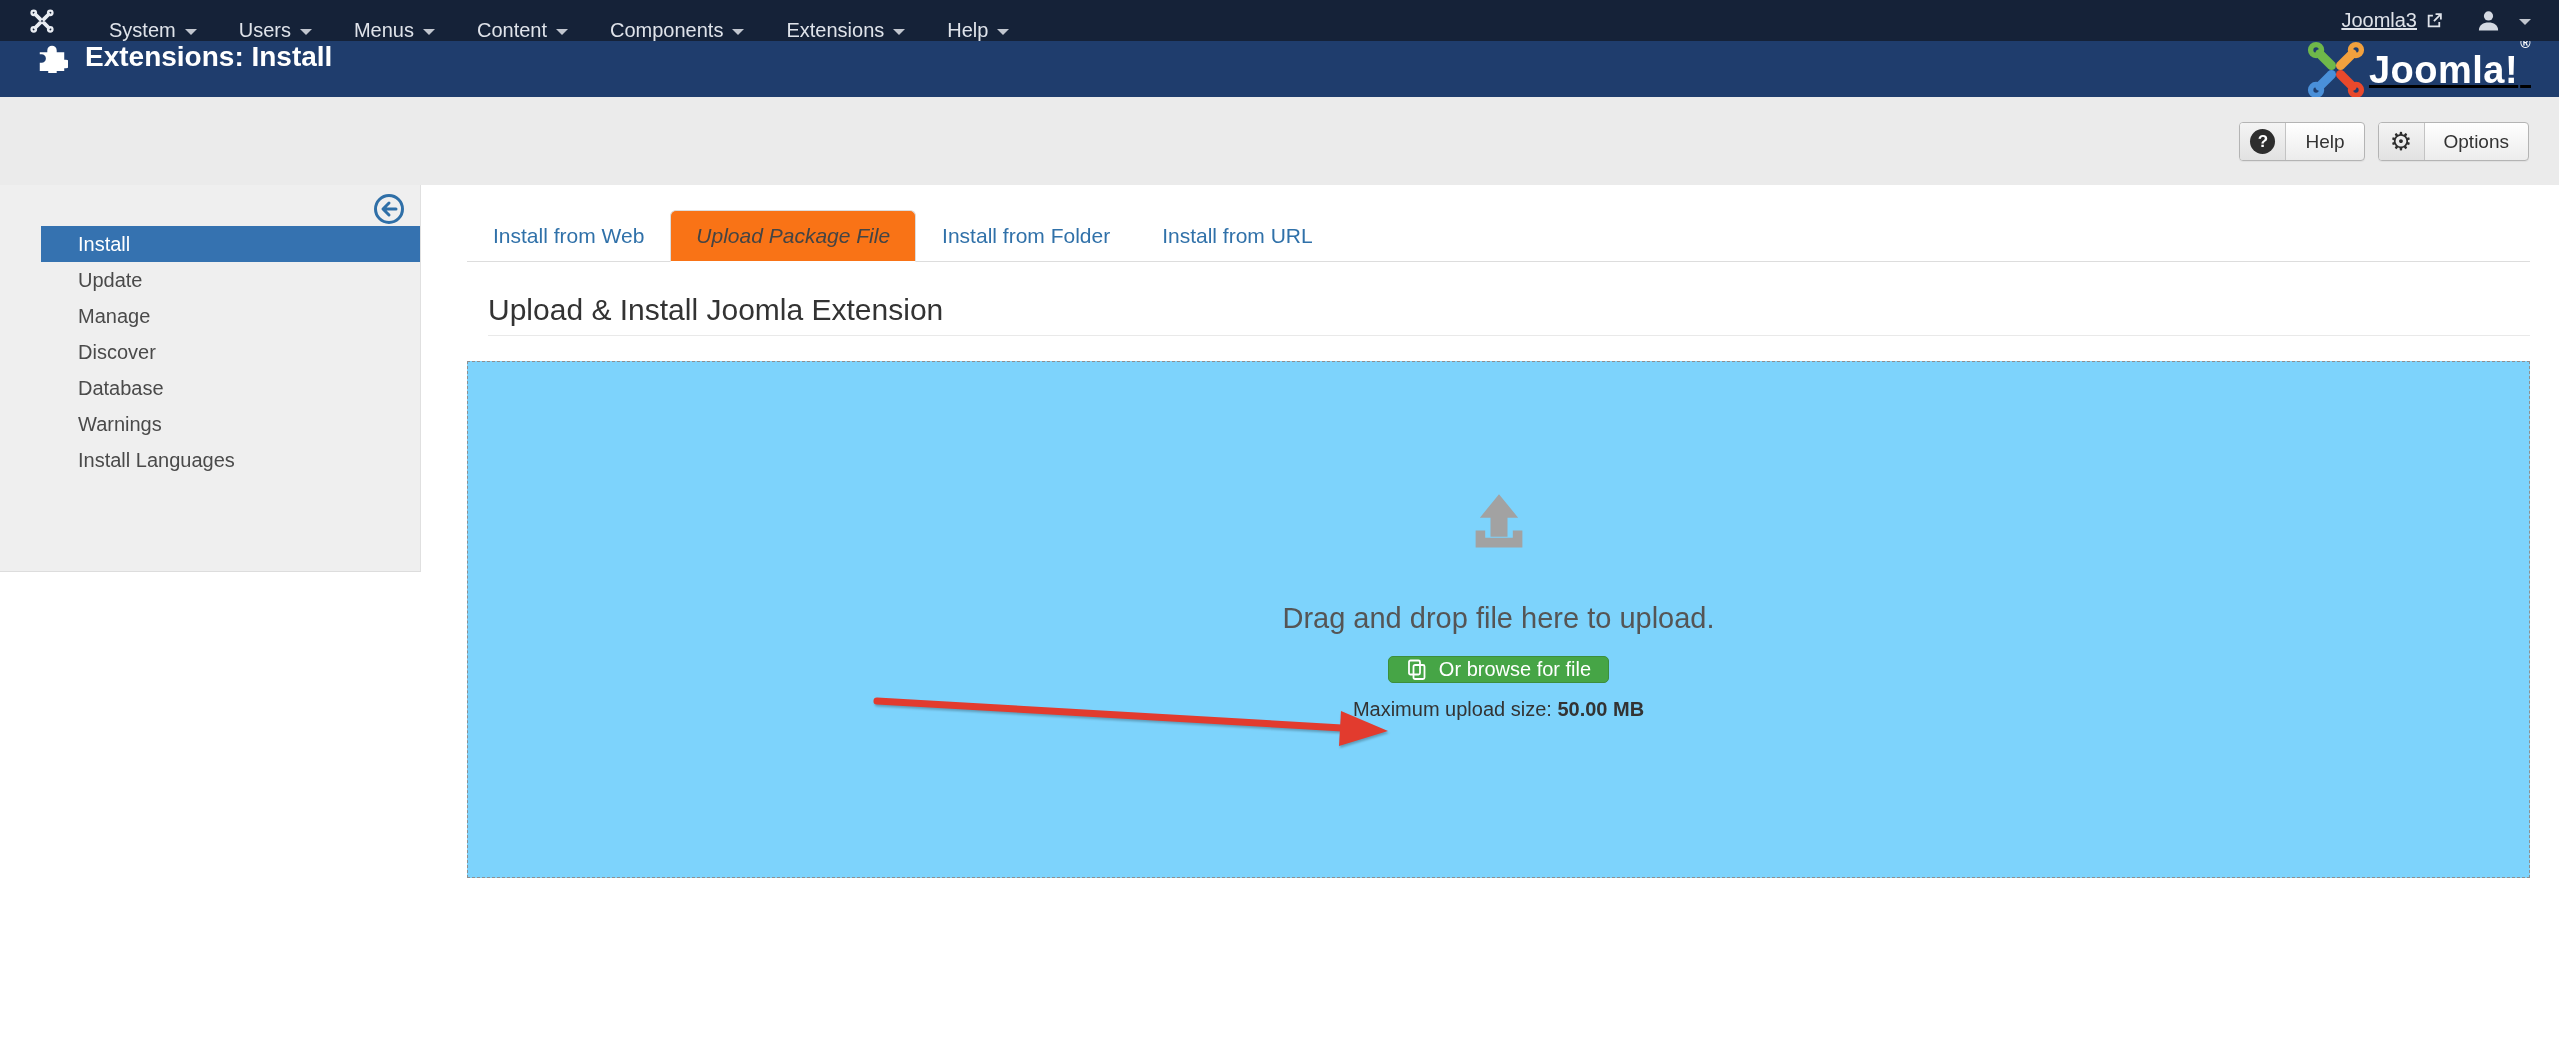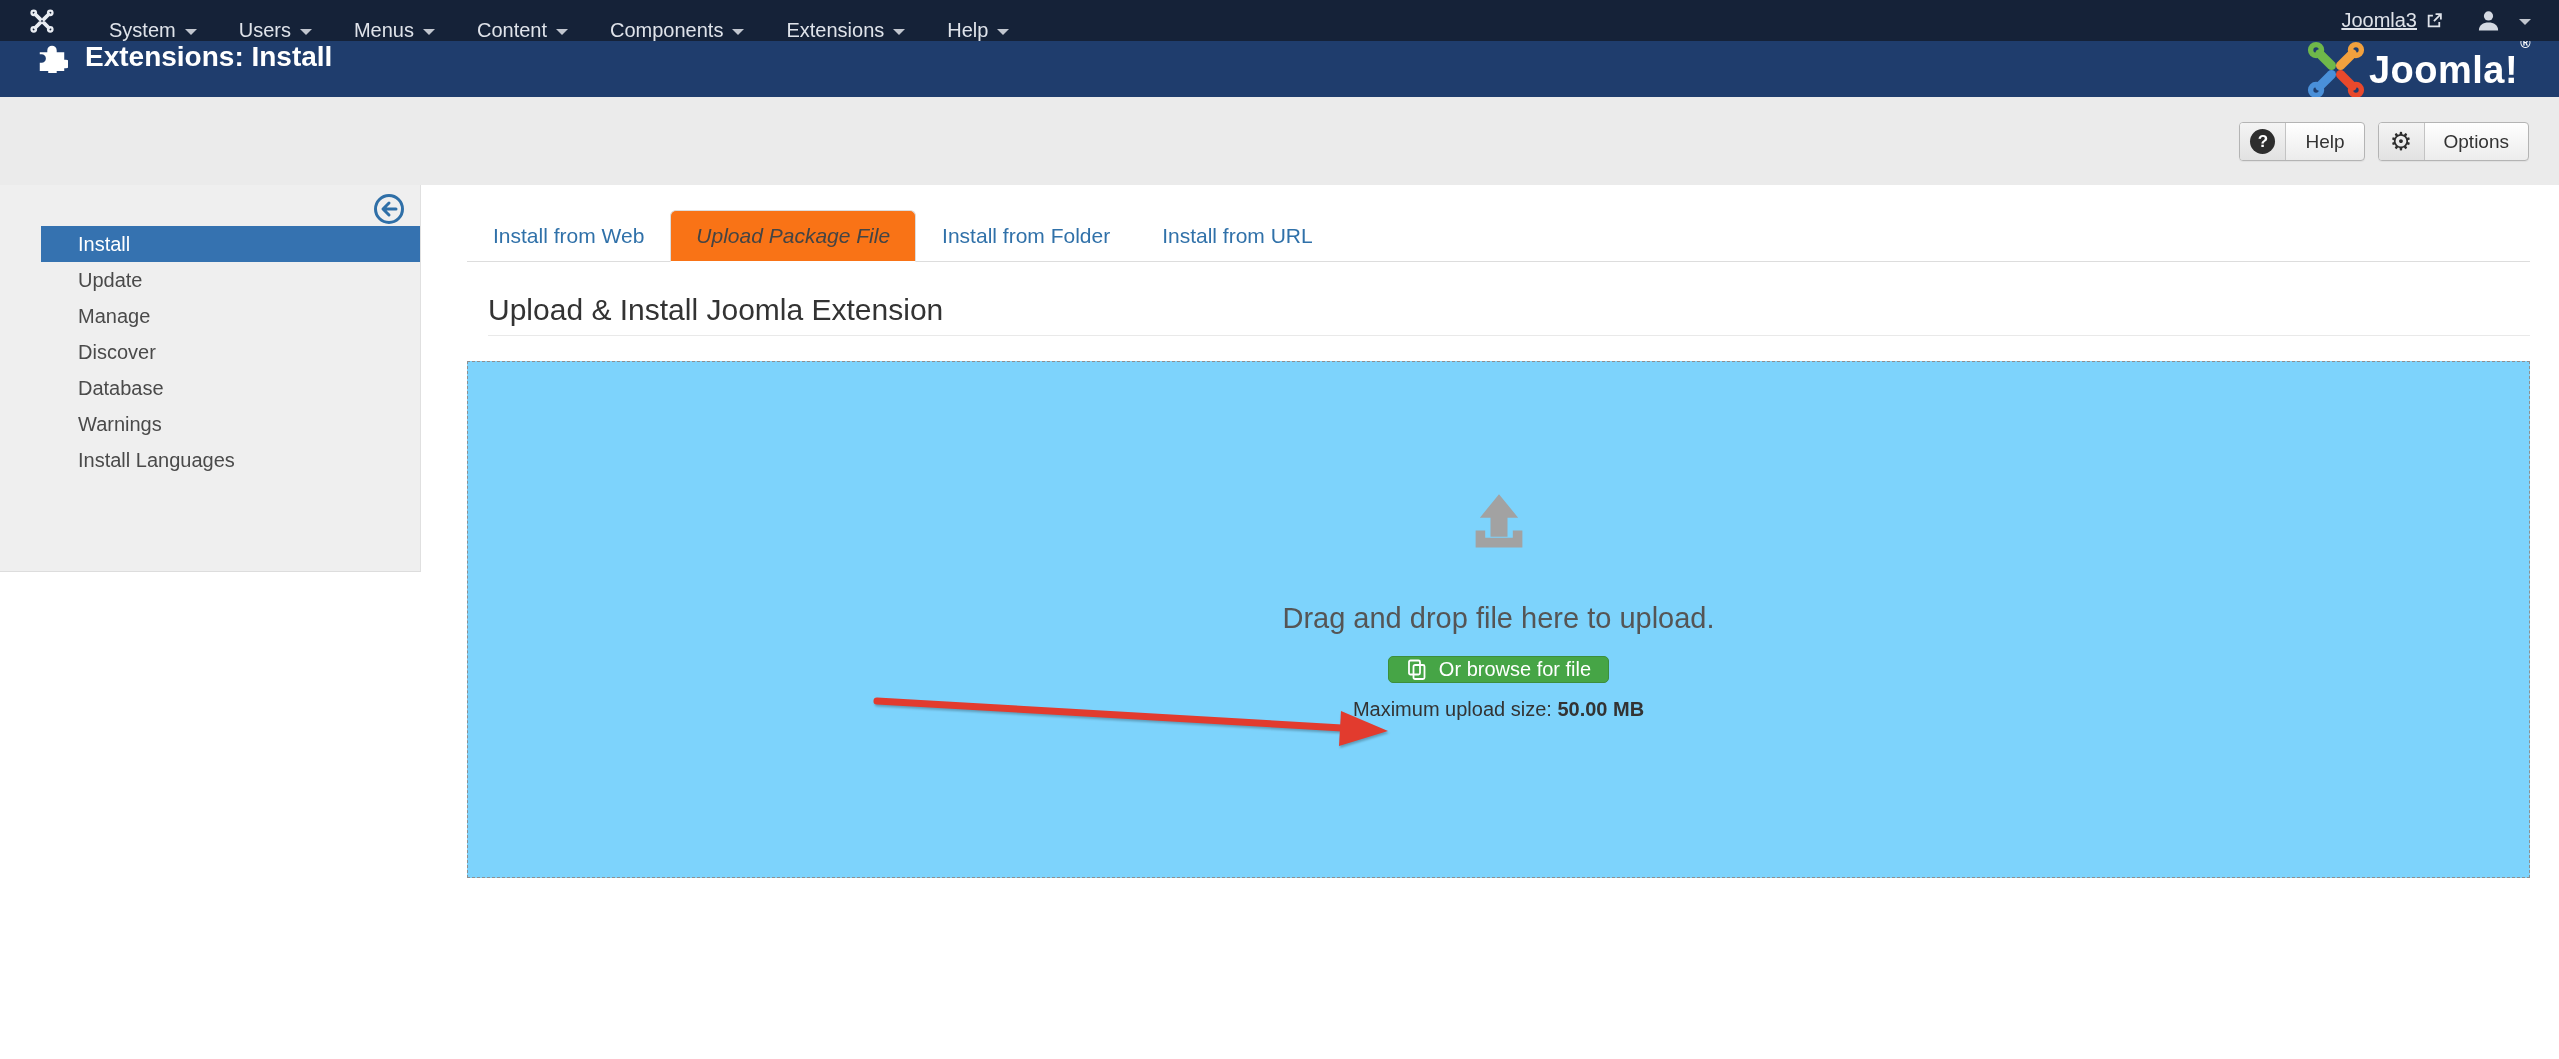--- a/index.html
+++ b/index.html
@@ -18,21 +18,21 @@
     border-top:6px solid rgba(223,227,234,.85); margin-left:9px; margin-top:3px; }
   .topbar-right { display:flex; align-items:center; gap:34px; }
   .site-link { display:flex; align-items:center; gap:9px; color:#dfe3ea; font-size:20px; cursor:pointer;text-decoration:underline; }
   .user-menu { display:flex; align-items:center; gap:10px; cursor:pointer; }
 
   
   .header { height:56px; background:#1f3d6d; display:flex; align-items:flex-start;
     justify-content:space-between; padding:0 30px 0 36px; }
   .page-title-wrap { display:flex; align-items:center; gap:17px; }
   .page-title { color:#fff; font-size:28px; font-weight:bold; }
-  .brand { display:flex; align-items:center; gap:4px; }
+  .brand { display:flex; align-items:center; gap:4px;text-decoration:underline; }
   .brand-text { color:#fff; font-size:38px; font-weight:bold; letter-spacing:.5px; }
   .brand-reg { color:#fff; font-size:14px; vertical-align:top; position:relative; top:-14px; left:2px; }
 
   
   .toolbar { height:88px; background:#ebebeb; position:relative; }
   .toolbar-buttons { position:absolute; right:30px; top:25px; display:flex; gap:13px; }
   .tb-btn { display:inline-flex; align-items:stretch; height:39px; border:1px solid #b4b4b4;
     border-radius:4px; background:linear-gradient(#ffffff,#ececec); overflow:hidden;
     font-size:19px; color:#333; cursor:pointer; box-shadow:0 1px 1px rgba(0,0,0,.05); }
   .tb-btn .ic { width:46px; display:flex; align-items:center; justify-content:center;

